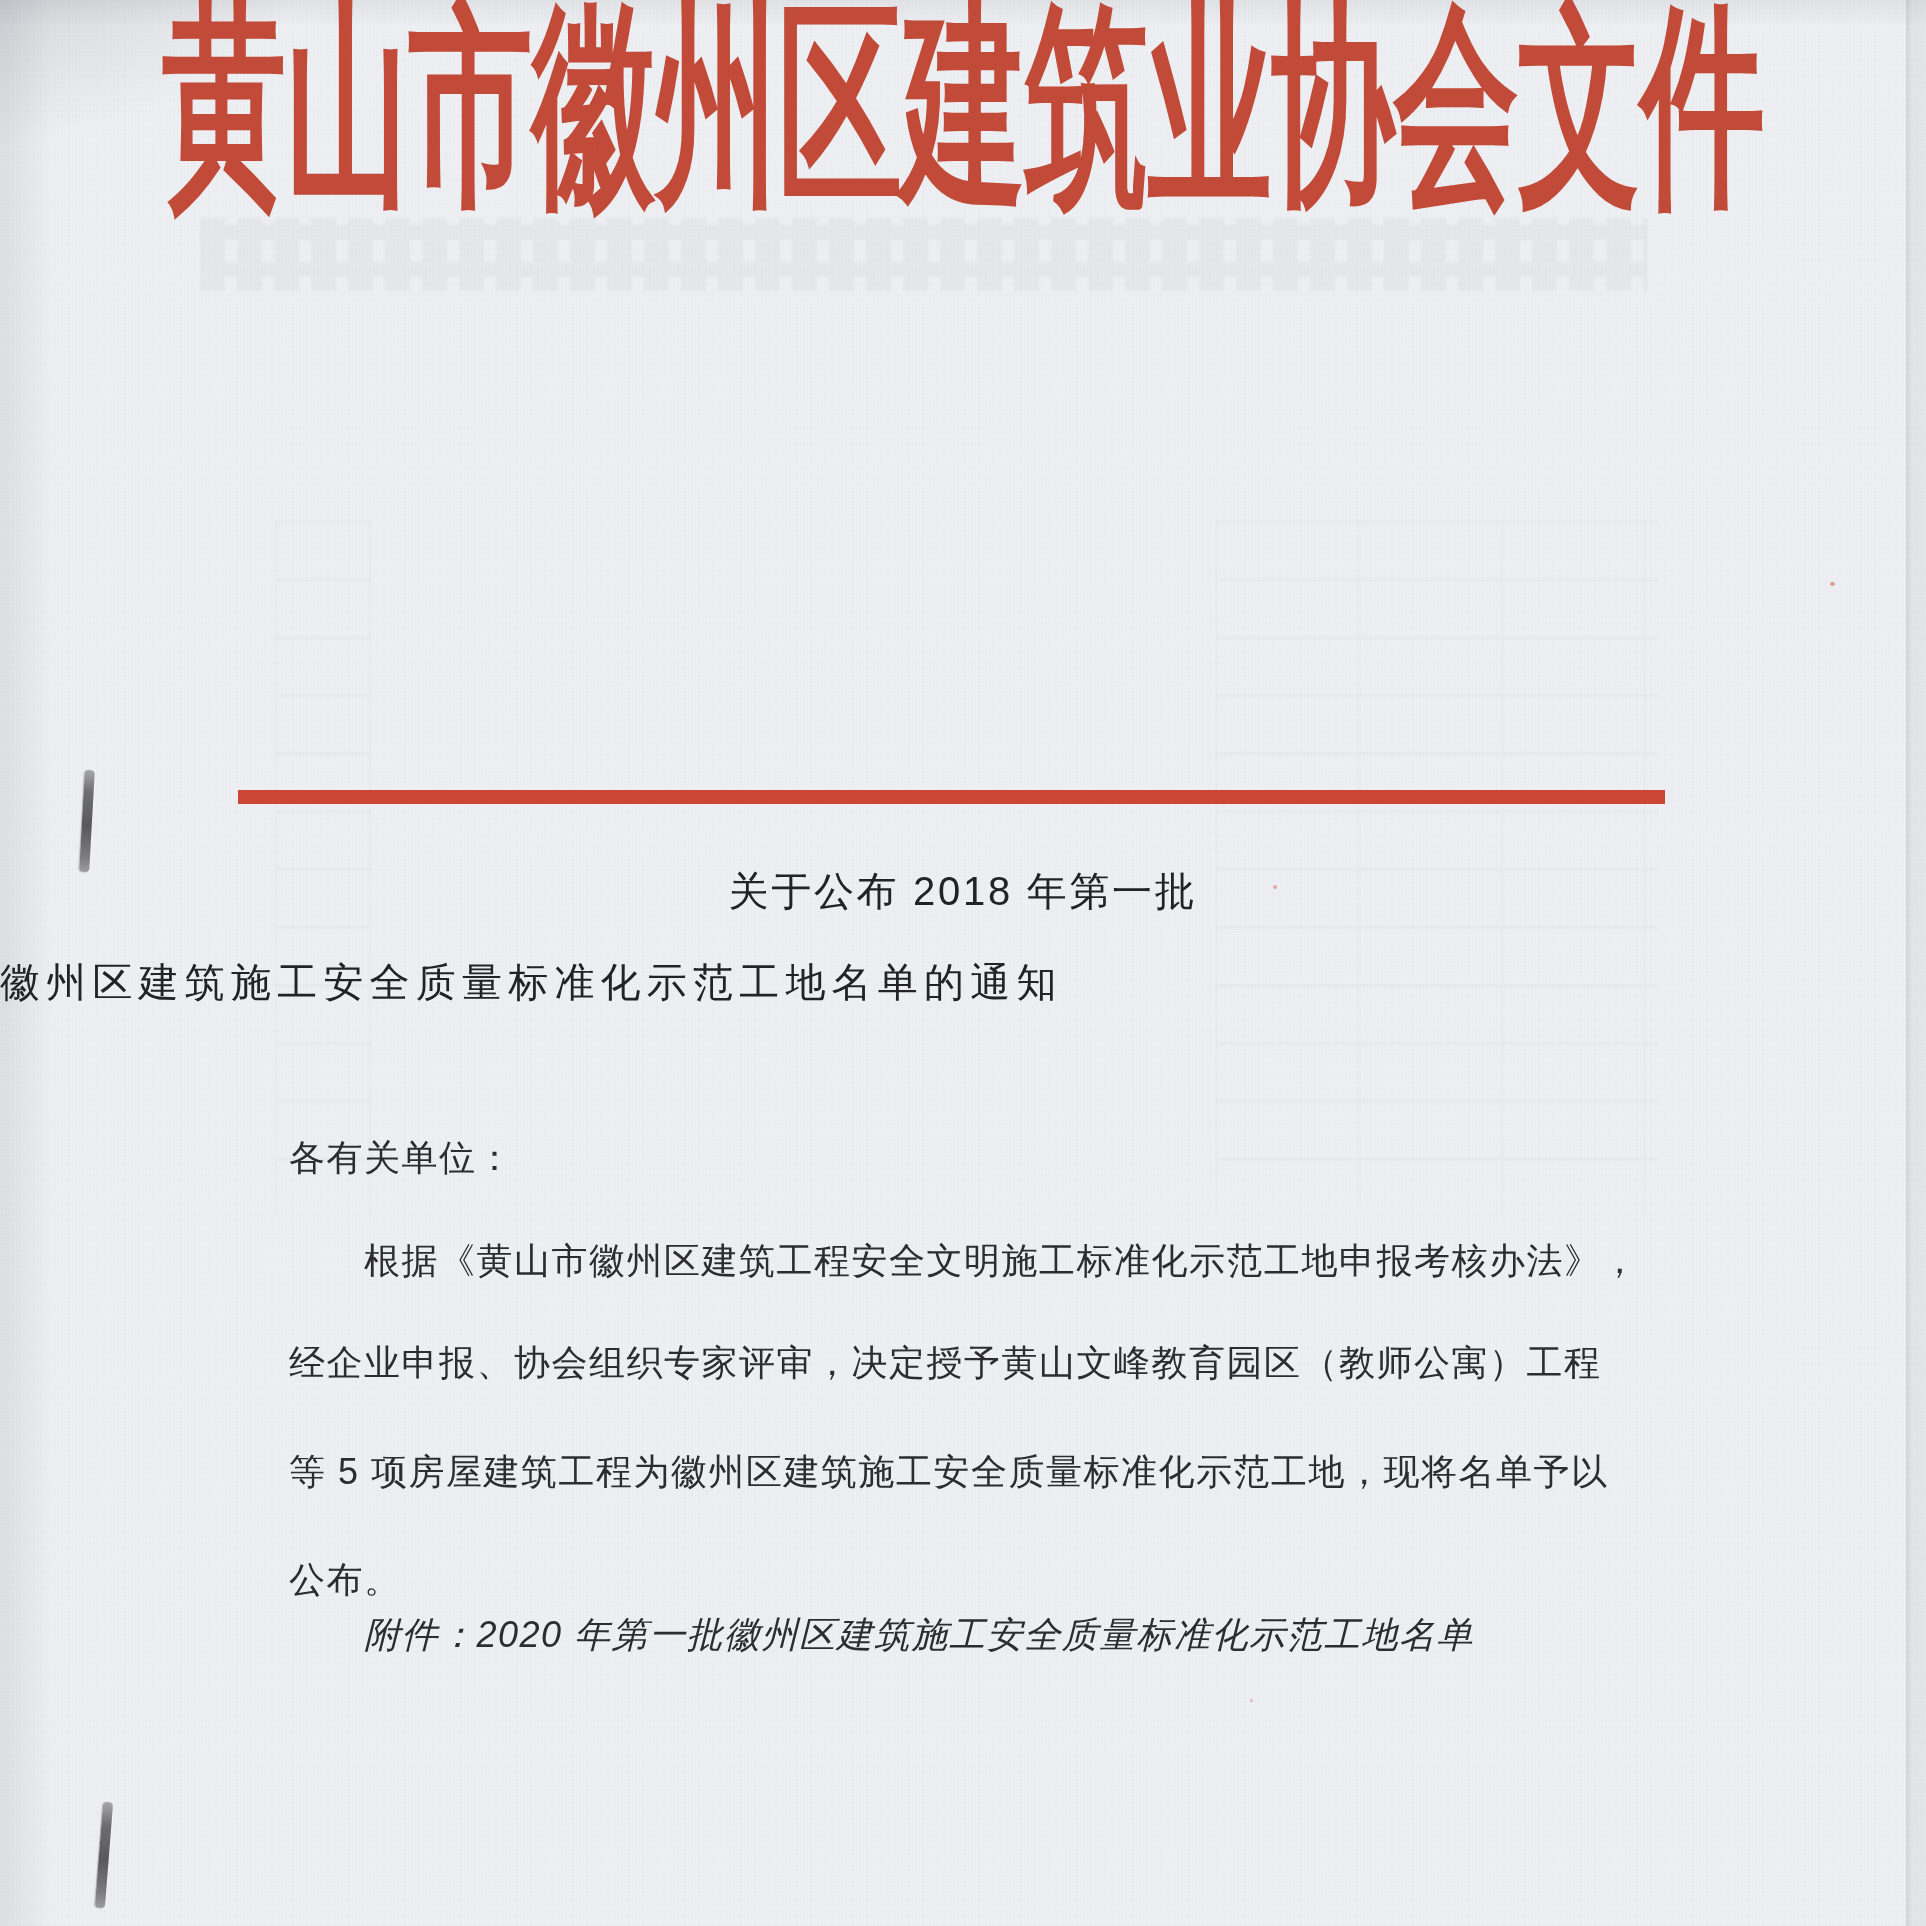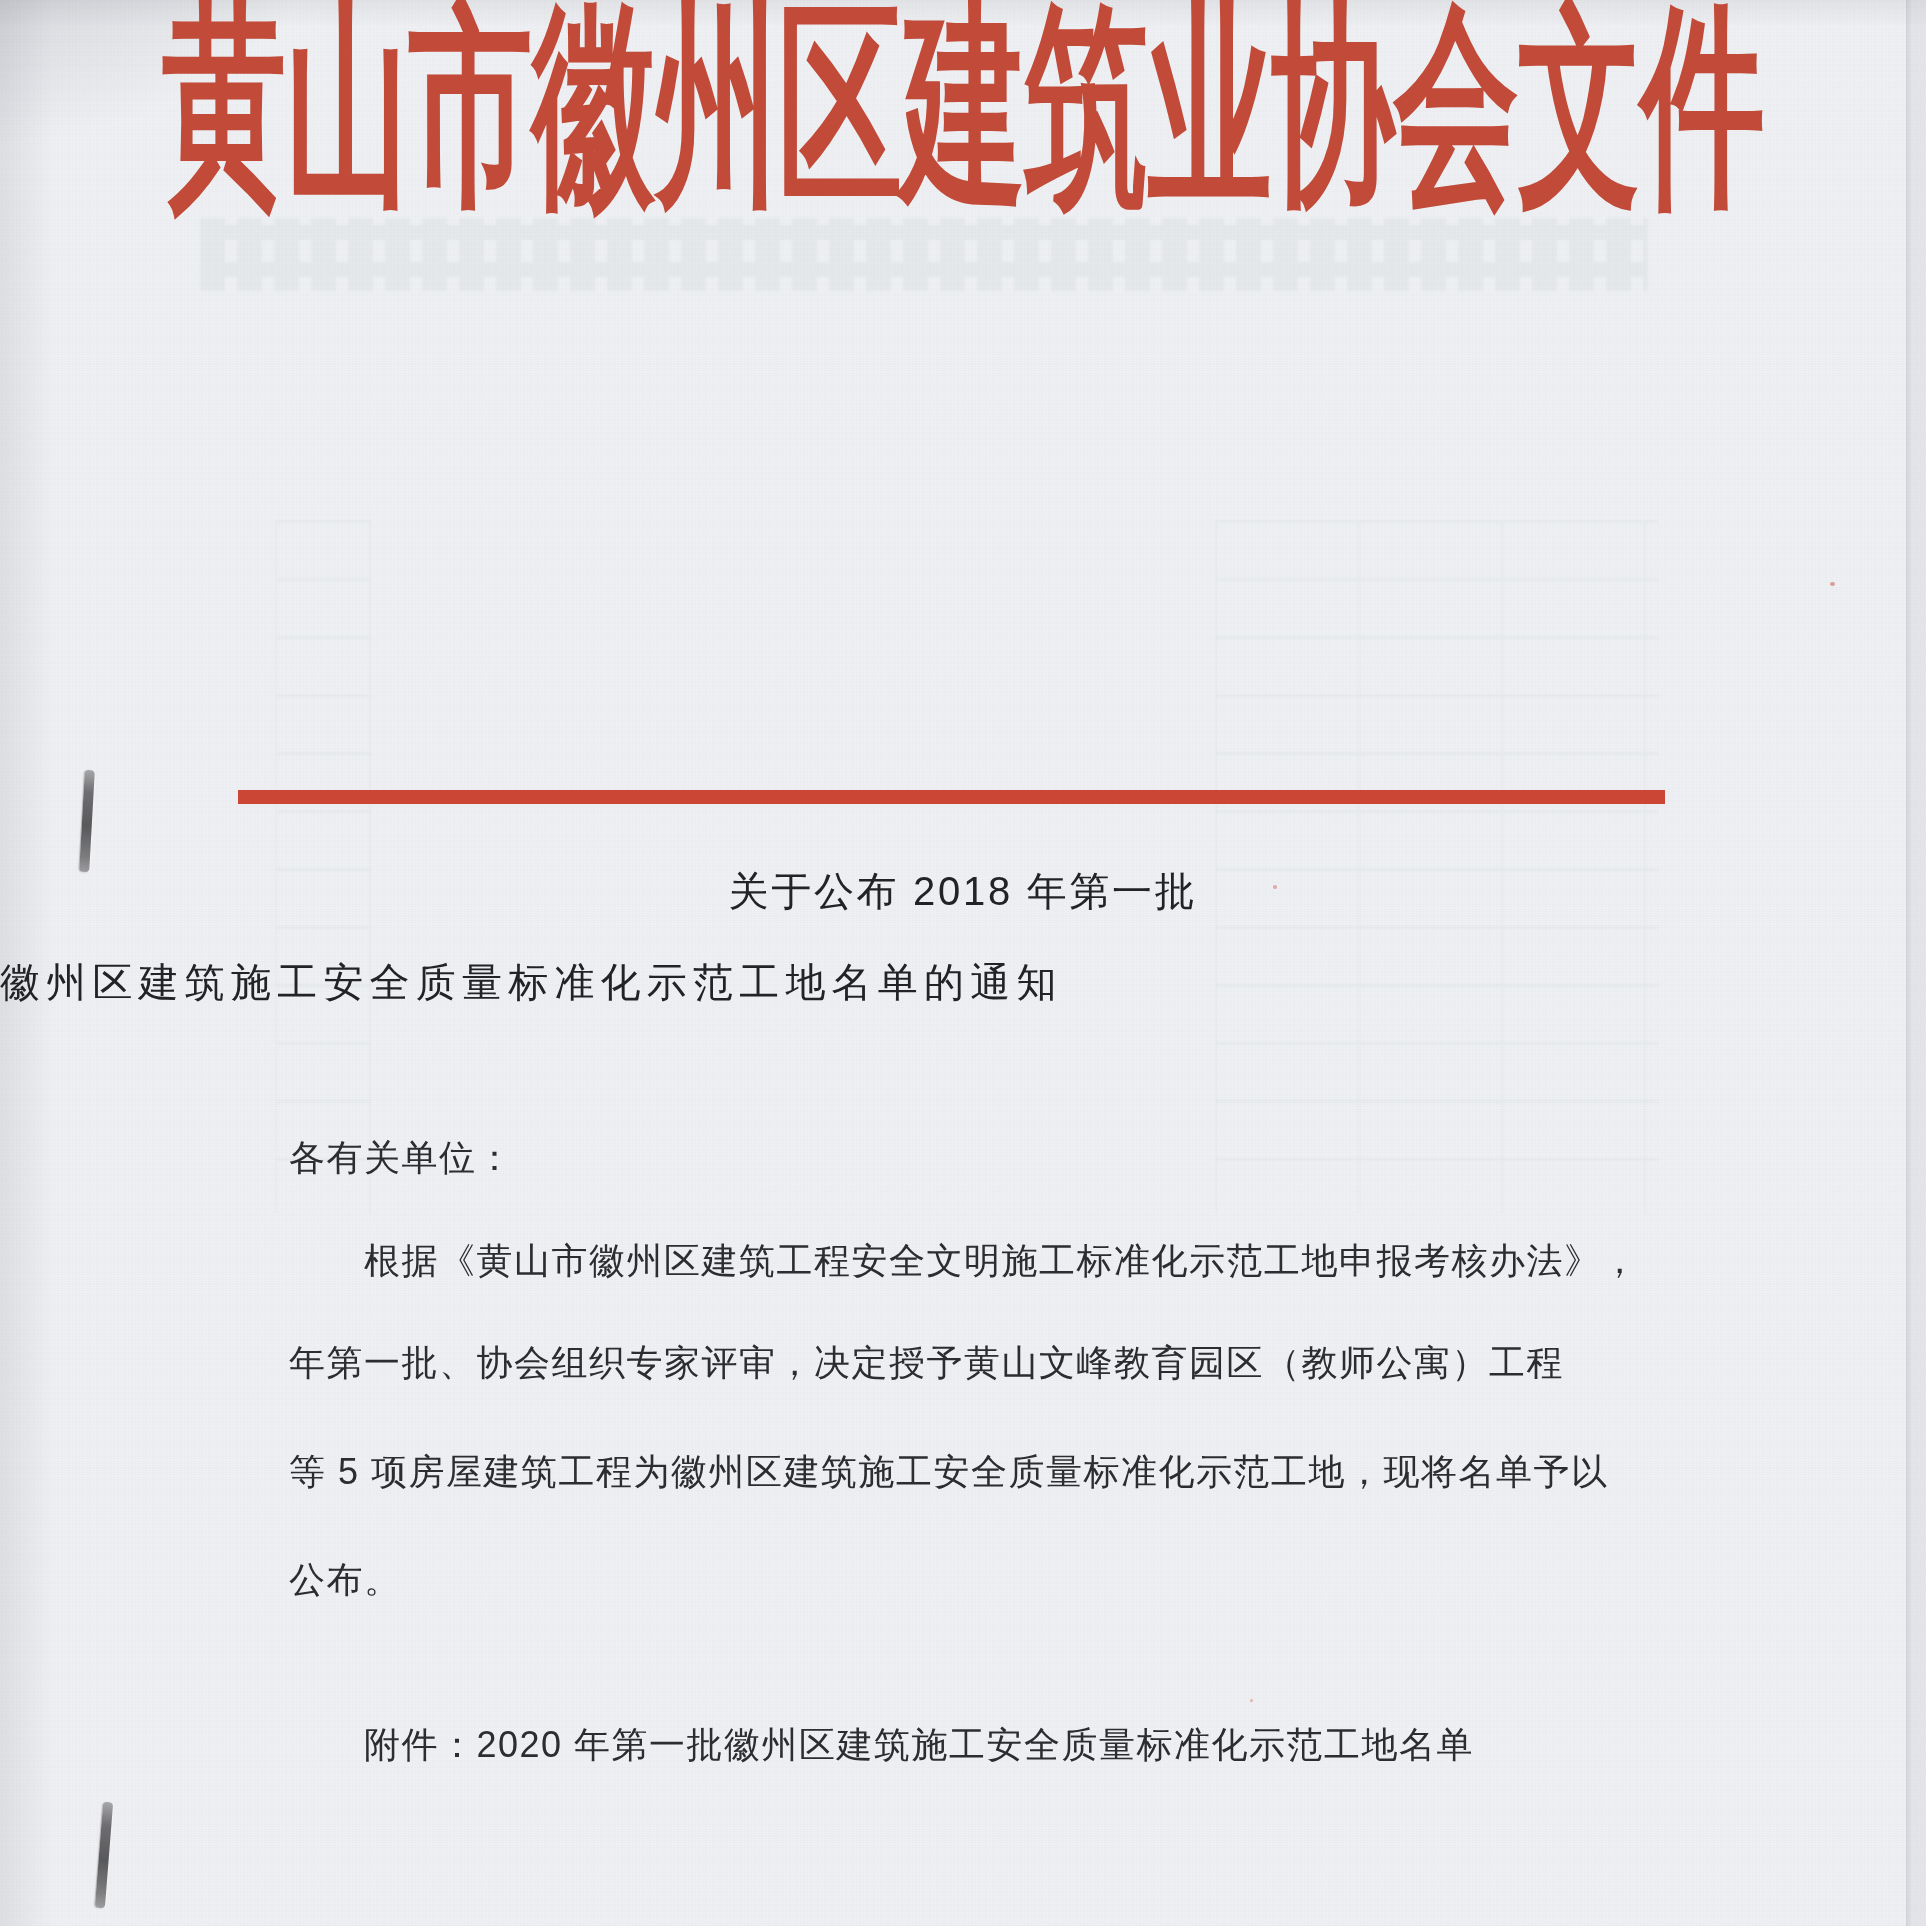--- a/index.html
+++ b/index.html
@@ -33,21 +33,21 @@
   
   .t1{left:0;right:0;top:864px;text-align:center;font-size:40px;color:#232325;letter-spacing:2.7px;white-space:nowrap;}
   .t2{left:0;right:0;top:955px;text-align:left;font-size:40px;color:#232325;letter-spacing:6.2px;white-space:nowrap;}
   
   .bline{font-size:36px;color:#2d2d2f;letter-spacing:1.5px;white-space:nowrap;}
   .l-salu{left:289px;top:1134px;}
   .l-p1{left:364px;top:1237px;}
   .l-p2{left:289px;top:1339px;}
   .l-p3{left:289px;top:1448px;}
   .l-p4{left:289px;top:1556px;}
-  .l-att{left:364px;top:1721px;}
+  .l-att{left:364px;top:1611px;font-style:italic;}
   
   .staple{width:10.4px;border-radius:3.9px;
     background:linear-gradient(180deg,#a7a7a9 0%,#6e6e70 22%,#59595b 55%,#7c7c7e 85%,#9c9c9e 100%);
     box-shadow:0.8px 0 1.2px rgba(255,255,255,.55), -0.8px 0.4px 1.2px rgba(60,60,62,.35);}
   .staple1{left:82px;top:770px;height:102px;transform:rotate(3.2deg);}
   .staple2{left:99px;top:1802px;height:106px;transform:rotate(4.5deg);}
   
   .edge-right{right:0;top:0;width:20px;height:100%;
     background:linear-gradient(90deg, rgba(140,140,150,.28), rgba(170,170,178,.16) 30%, rgba(190,190,198,.20));}
   .ghost-rows{left:200px;top:218px;width:1448px;height:73px;opacity:.05;filter:blur(0.8px);
@@ -81,21 +81,21 @@
   <div class="abs masthead">黄山市徽州区建筑业协会文件</div>
 
 
   <div class="abs redline"></div>
 
   <div class="abs t1">关于公布 2018 年第一批</div>
   <div class="abs t2">徽州区建筑施工安全质量标准化示范工地名单的通知</div>
 
   <div class="abs bline l-salu">各有关单位：</div>
   <div class="abs bline l-p1">根据《黄山市徽州区建筑工程安全文明施工标准化示范工地申报考核办法》，</div>
-  <div class="abs bline l-p2">年第一批、协会组织专家评审，决定授予黄山文峰教育园区（教师公寓）工程</div>
+  <div class="abs bline l-p2">经企业申报、协会组织专家评审，决定授予黄山文峰教育园区（教师公寓）工程</div>
   <div class="abs bline l-p3">等 5 项房屋建筑工程为徽州区建筑施工安全质量标准化示范工地，现将名单予以</div>
   <div class="abs bline l-p4">公布。</div>
   <div class="abs bline l-att">附件：2020 年第一批徽州区建筑施工安全质量标准化示范工地名单</div>
 
   <div class="abs edge-right"></div>
 
 </div>
 
 
 </body></html>

